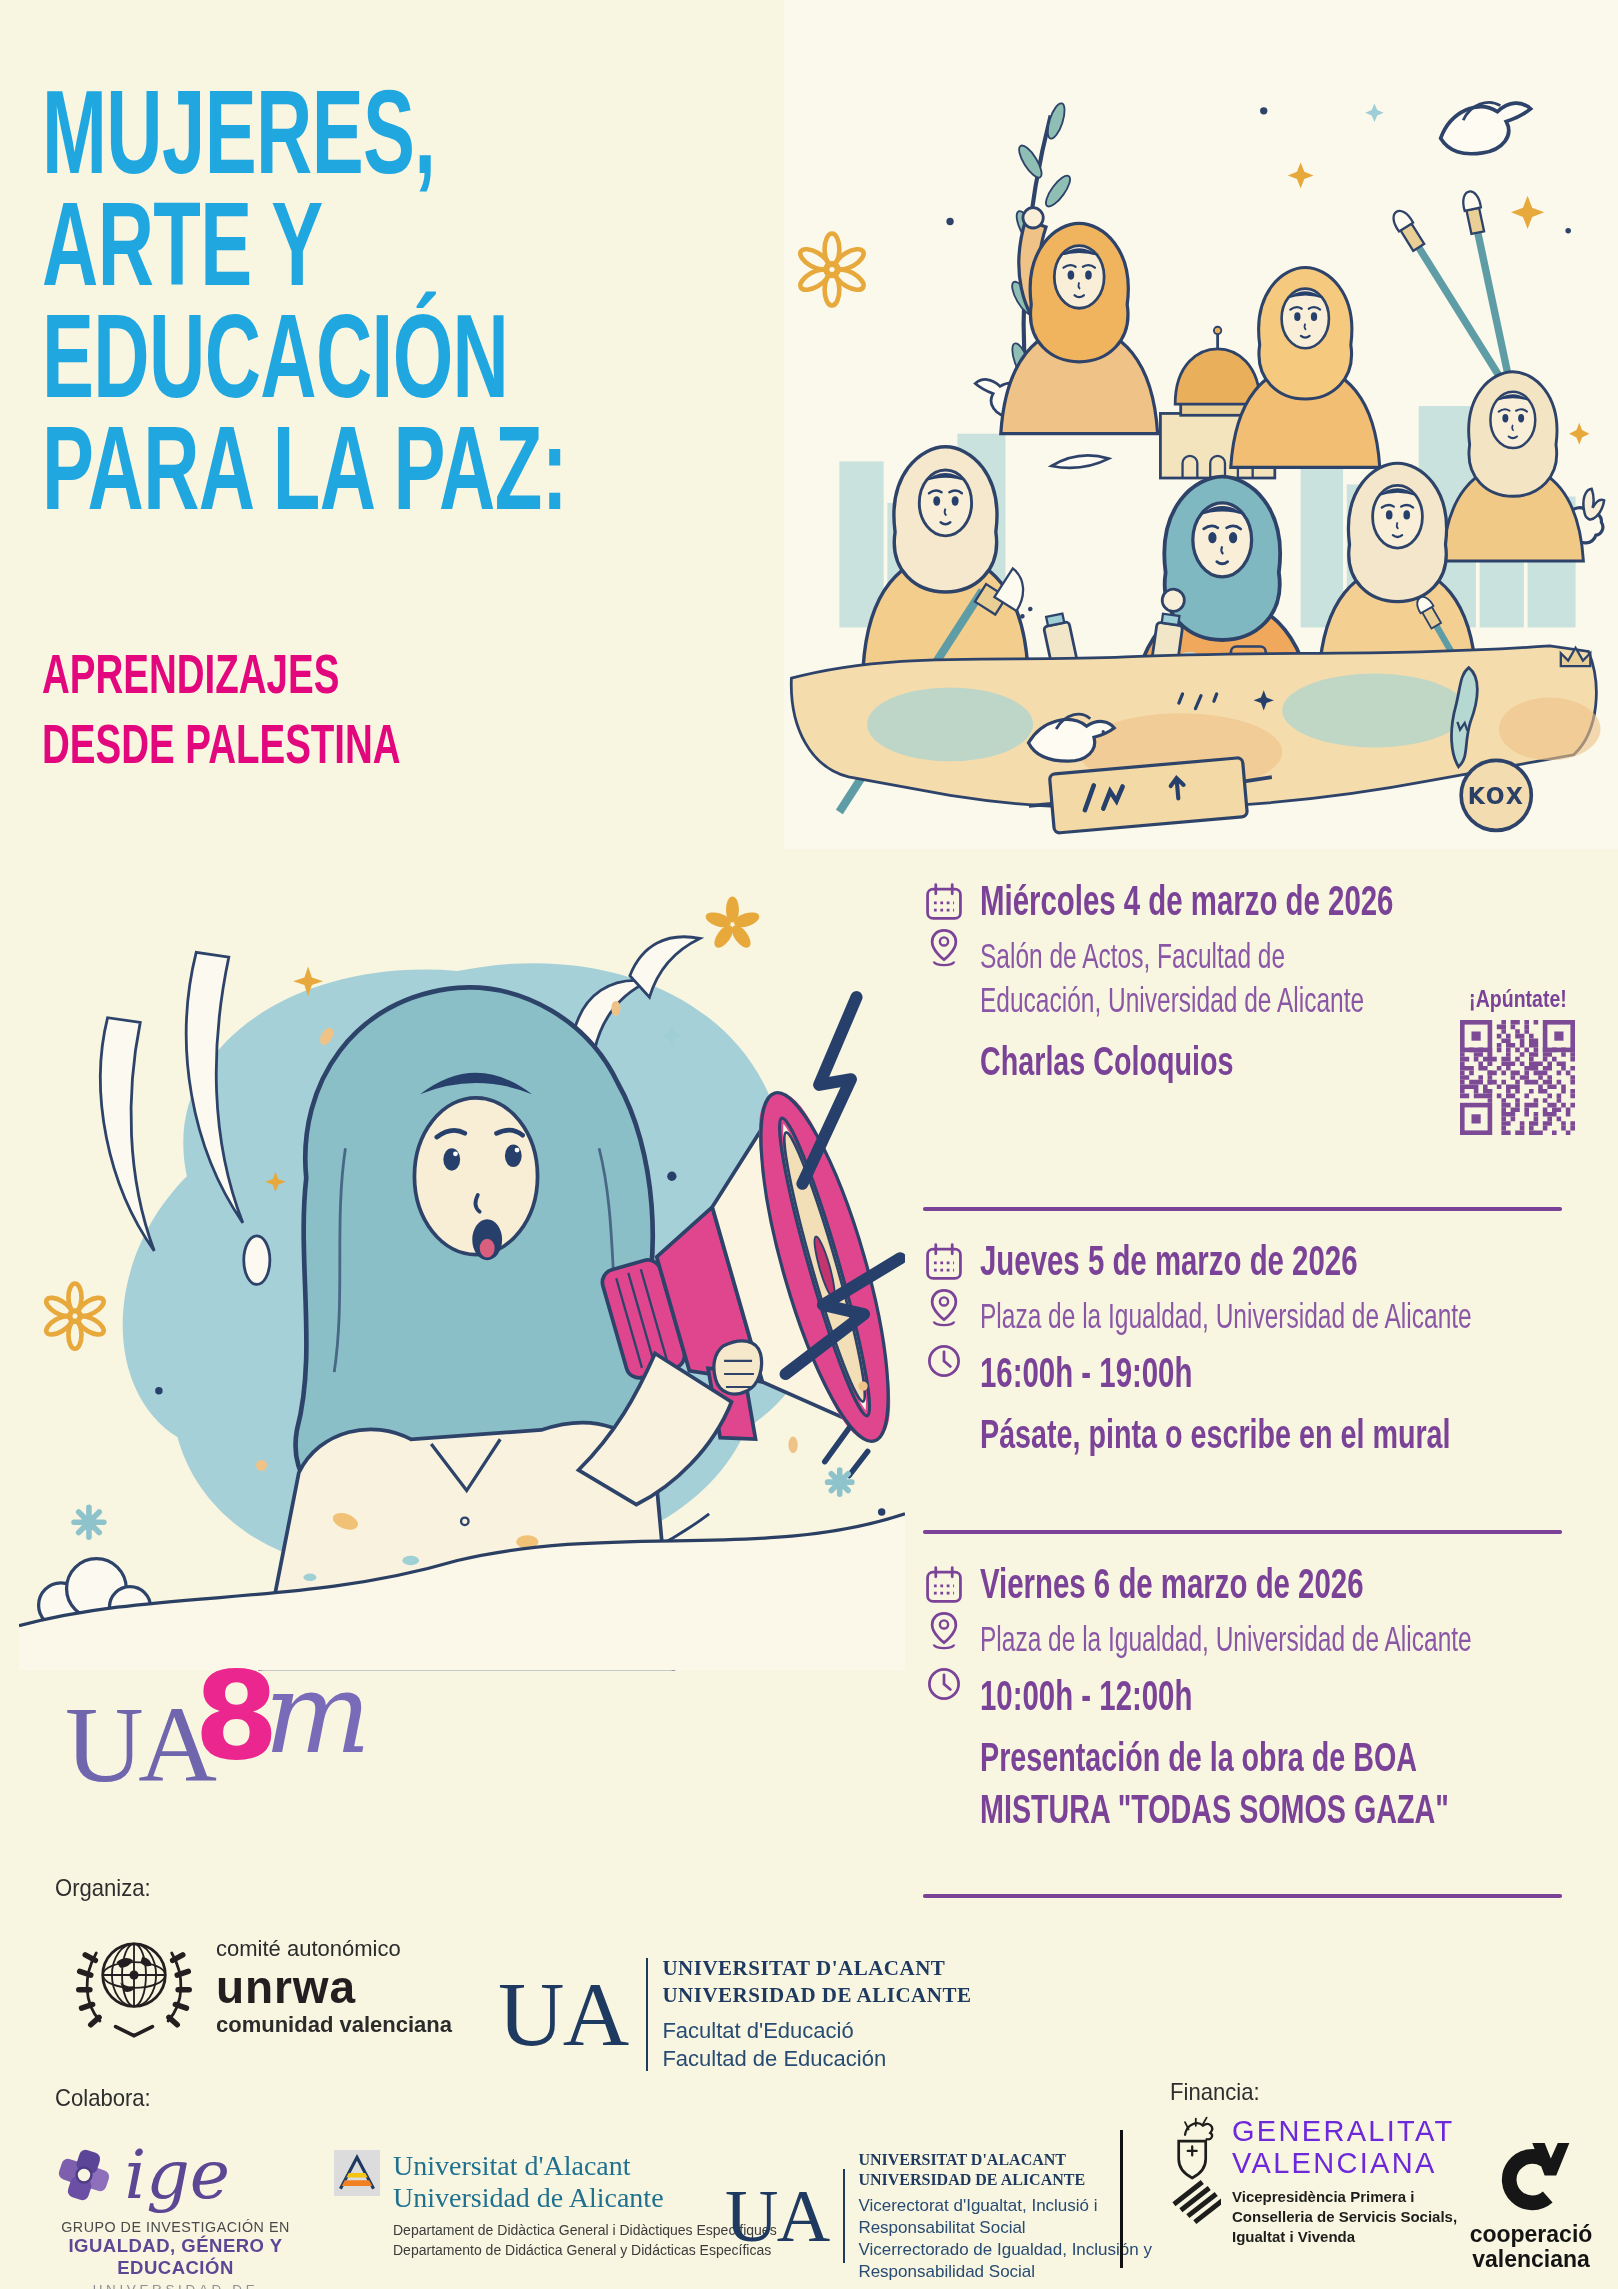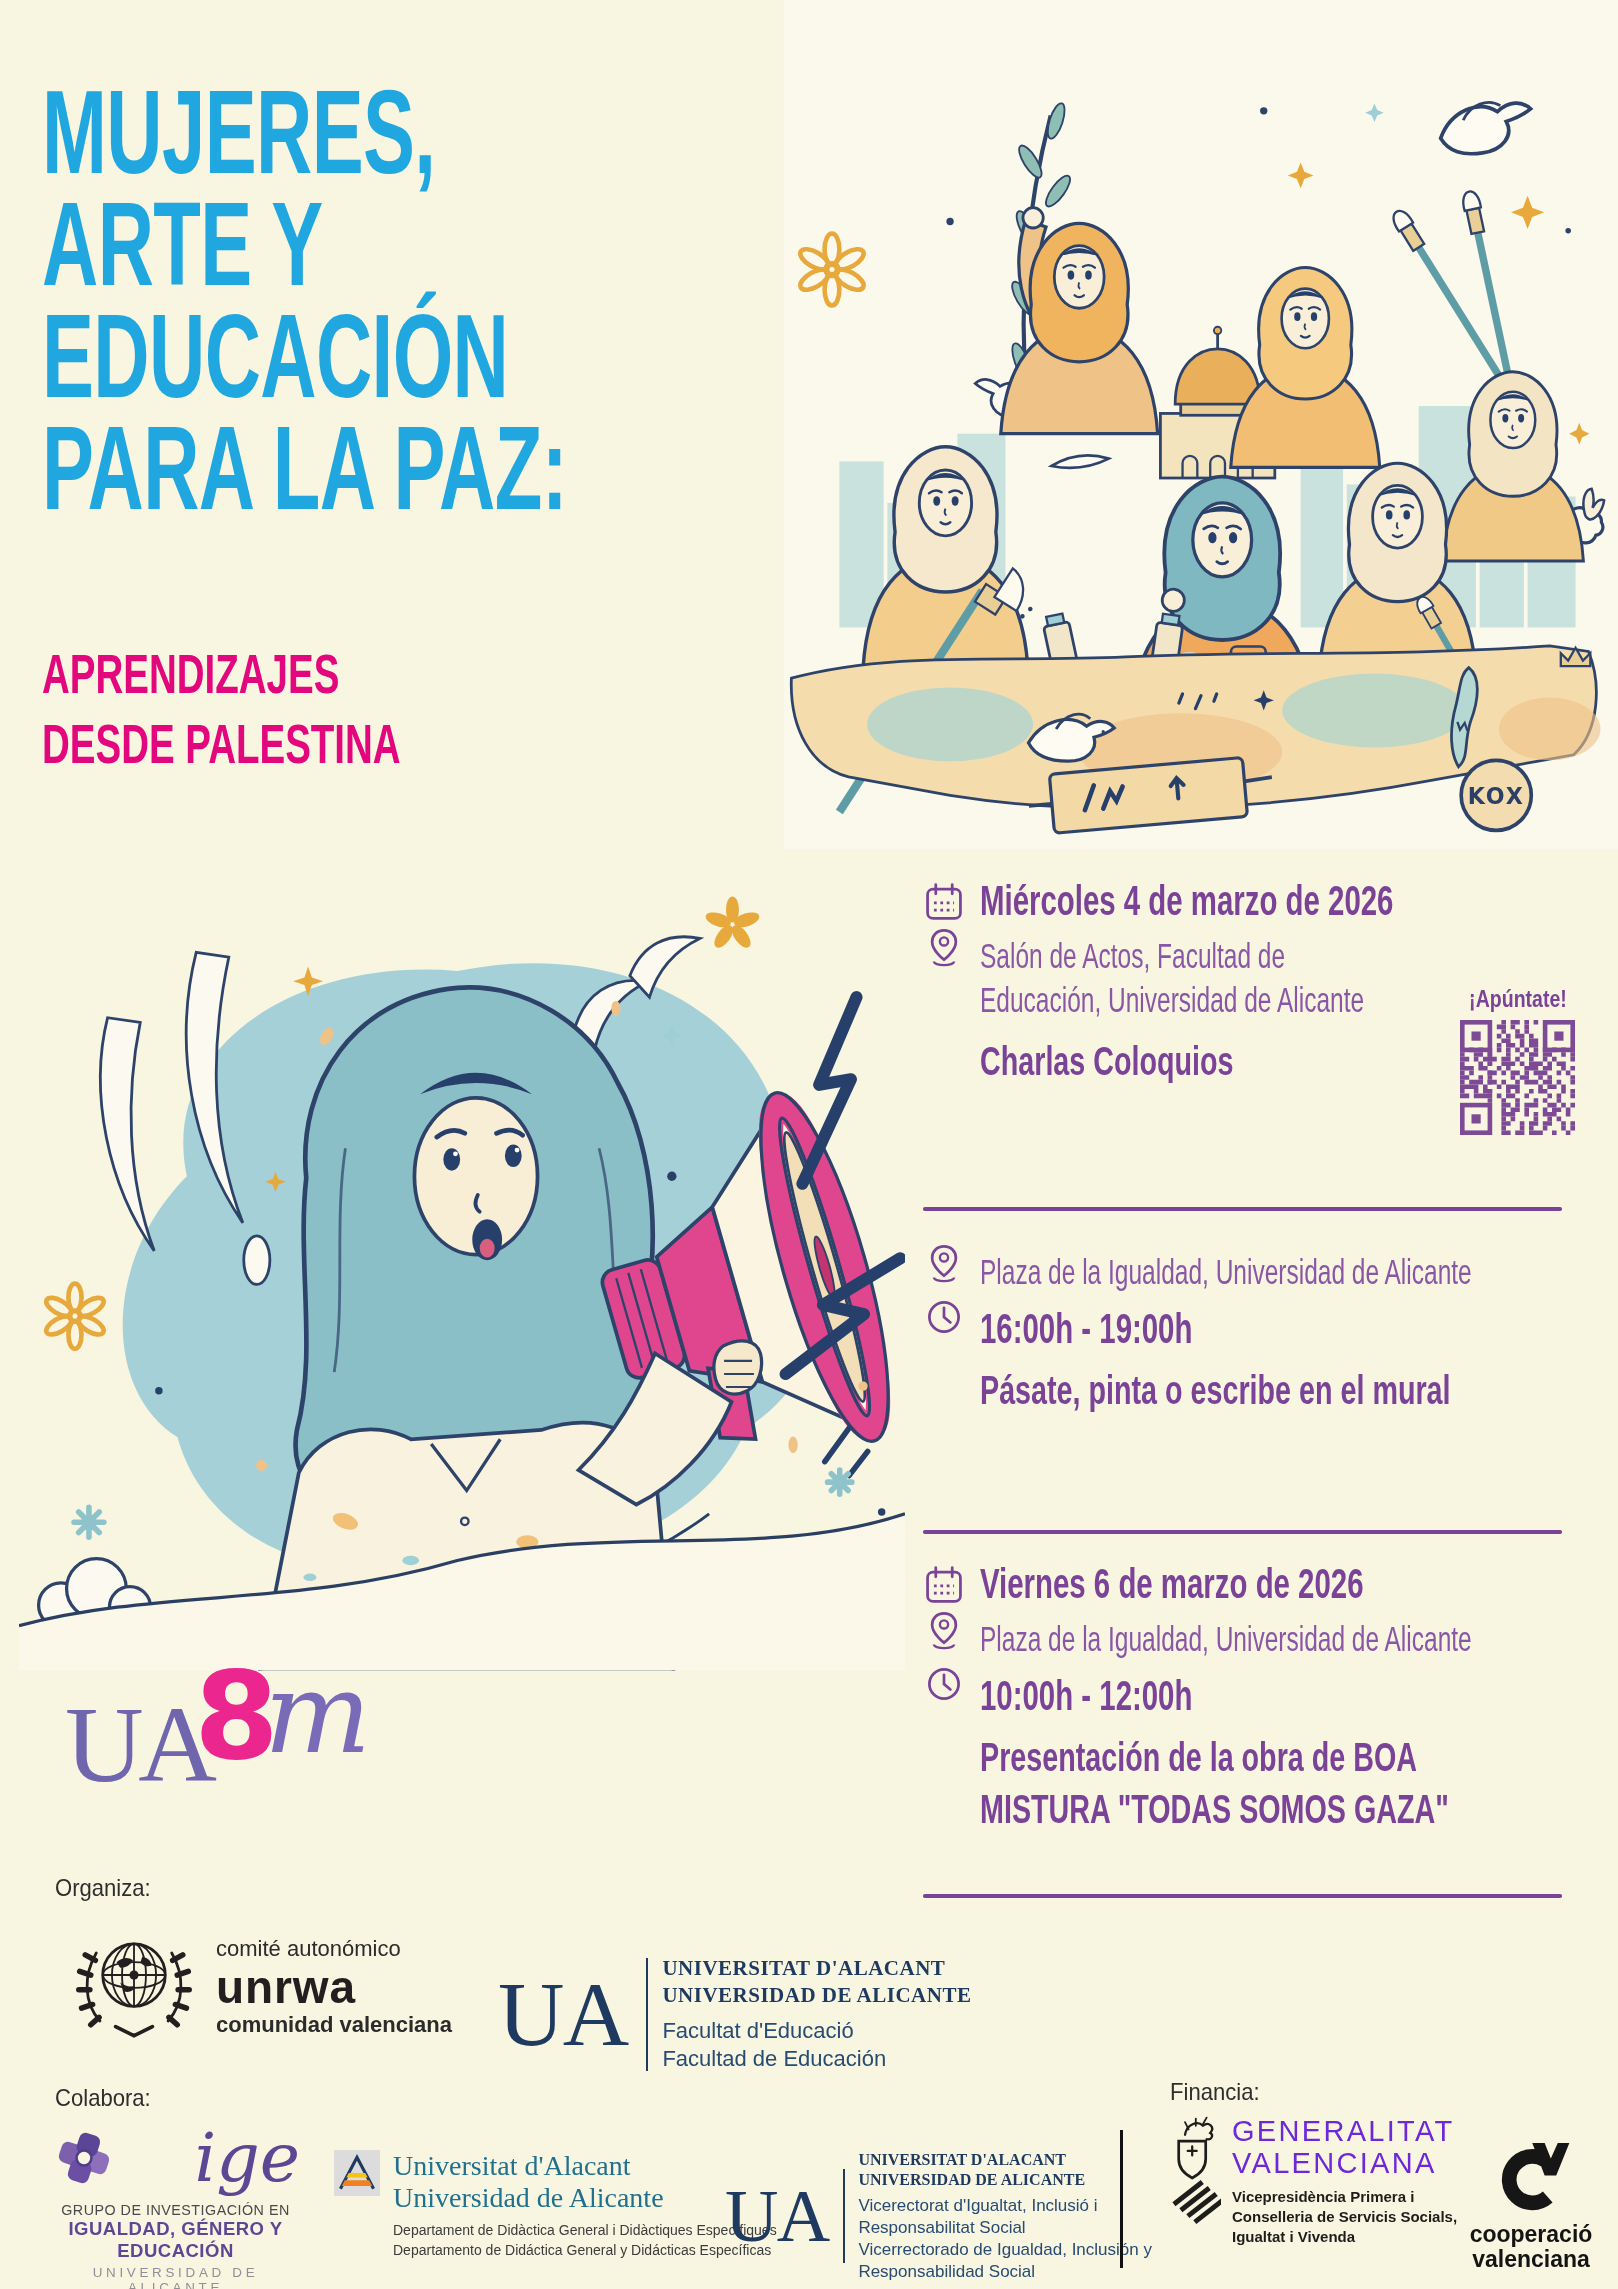--- a/index.html
+++ b/index.html
@@ -435,20 +435,30 @@
       </svg>
       <span class="ev-loc cx70 w-narrow">Salón de Actos, Facultad de Educación, Universidad de Alicante</span>
     </div>
     <div class="ev-act">
         <span class="cx70n">Charlas Coloquios</span>
       </div>
   </div>
   <div class="divider" style="top:1207px;"></div>
 
   <div class="event" style="top:1239px;">
+    <div class="ev-row">
+      <svg class="ev-icon" viewBox="0 0 46 46">
+        <rect x="5" y="9" width="36" height="32" rx="6" fill="none" stroke="#7B4397" stroke-width="3"></rect>
+        <line x1="14" y1="4" x2="14" y2="14" stroke="#7B4397" stroke-width="3" stroke-linecap="round"></line>
+        <line x1="32" y1="4" x2="32" y2="14" stroke="#7B4397" stroke-width="3" stroke-linecap="round"></line>
+        <line x1="12" y1="24" x2="34" y2="24" stroke="#7B4397" stroke-width="3" stroke-dasharray="3 4"></line>
+        <line x1="12" y1="32" x2="34" y2="32" stroke="#7B4397" stroke-width="3" stroke-dasharray="3 4"></line>
+      </svg>
+      <span class="ev-date cx70n">Jueves 5 de marzo de 2026</span>
+    </div>
     <div class="ev-row">
       <svg class="ev-icon" viewBox="0 0 46 46">
         <path d="M23,6 c-8,0 -13,5.5 -13,12.5 C10,28 23,38 23,38 c0,0 13,-10 13,-19.5 C36,11.5 31,6 23,6 z" fill="none" stroke="#7B4397" stroke-width="3"></path>
         <circle cx="23" cy="18" r="4.5" fill="none" stroke="#7B4397" stroke-width="2.6"></circle>
         <path d="M12,40 a11,4 0 0 0 22,0" fill="none" stroke="#7B4397" stroke-width="2.6"></path>
       </svg>
       <span class="ev-loc cx70n">Plaza de la Igualdad, Universidad de Alicante</span>
     </div>
     <div class="ev-row">
       <svg class="ev-icon" viewBox="0 0 46 46">
@@ -596,21 +606,21 @@
       <div class="ua-fac" style="margin-top:8.3px;">Facultat d'Educació</div>
       <div class="ua-fac">Facultad de Educación</div>
     </div>
   </div>
 
   <div class="abs sec-label" style="left:55px;top:2084px;">
     <span class="cx92">Colabora:</span>
   </div>
 
   <div class="abs" style="left:51px;top:2121px;width:249px;text-align:center;">
-    <div style="display:flex;justify-content:space-between;align-items:center;">
+    <div style="display:flex;justify-content:flex-start;align-items:center;margin-top:17px;">
       <svg width="66" height="74" viewBox="0 0 80 80">
         <g transform="translate(40,40)">
           <rect x="-30" y="-13" width="26" height="26" rx="8" fill="#7E5FAE" transform="rotate(18)"></rect>
           <rect x="4" y="-13" width="26" height="26" rx="8" fill="#8E6FBC" transform="rotate(18)"></rect>
           <rect x="-13" y="-30" width="26" height="26" rx="8" fill="#5A4596" transform="rotate(18)"></rect>
           <rect x="-13" y="4" width="26" height="26" rx="8" fill="#6A4FA5" transform="rotate(18)"></rect>
           <circle r="9" fill="#F8F5E1"></circle>
             <circle r="9" fill="none" stroke="#4F3D85" stroke-width="3"></circle>
         </g>
       </svg>

